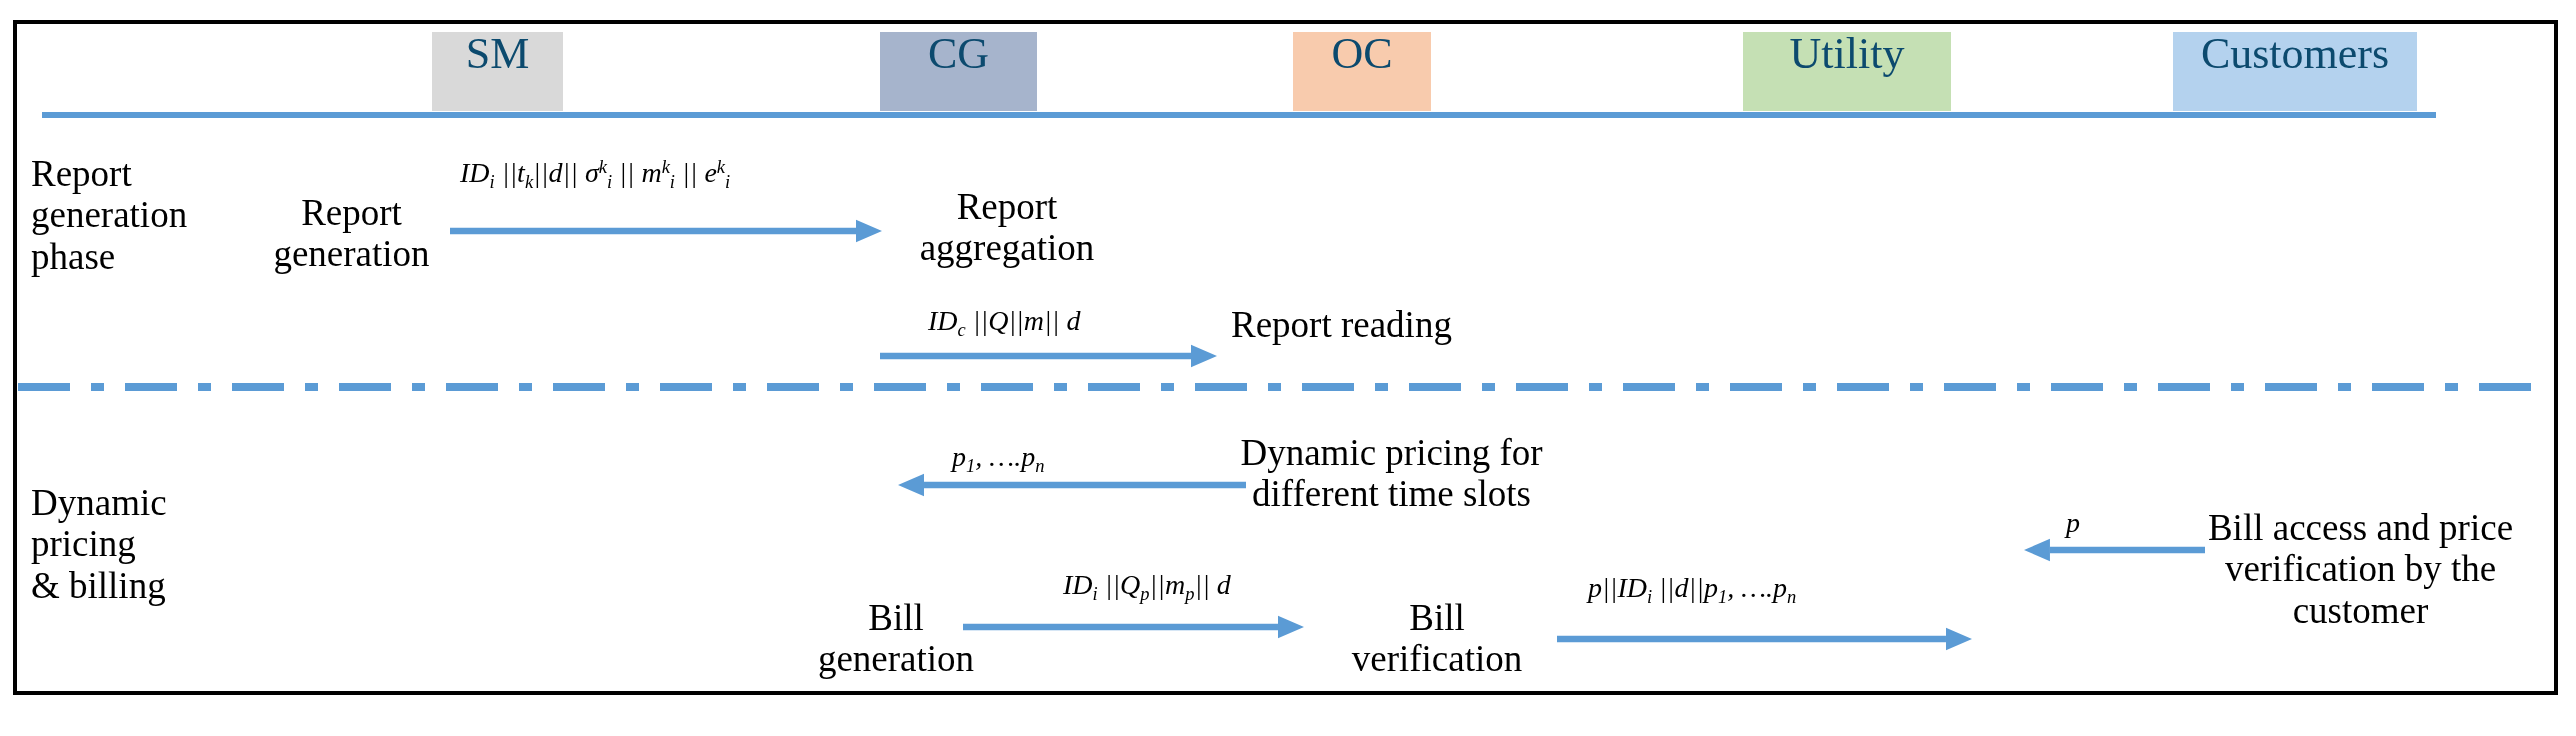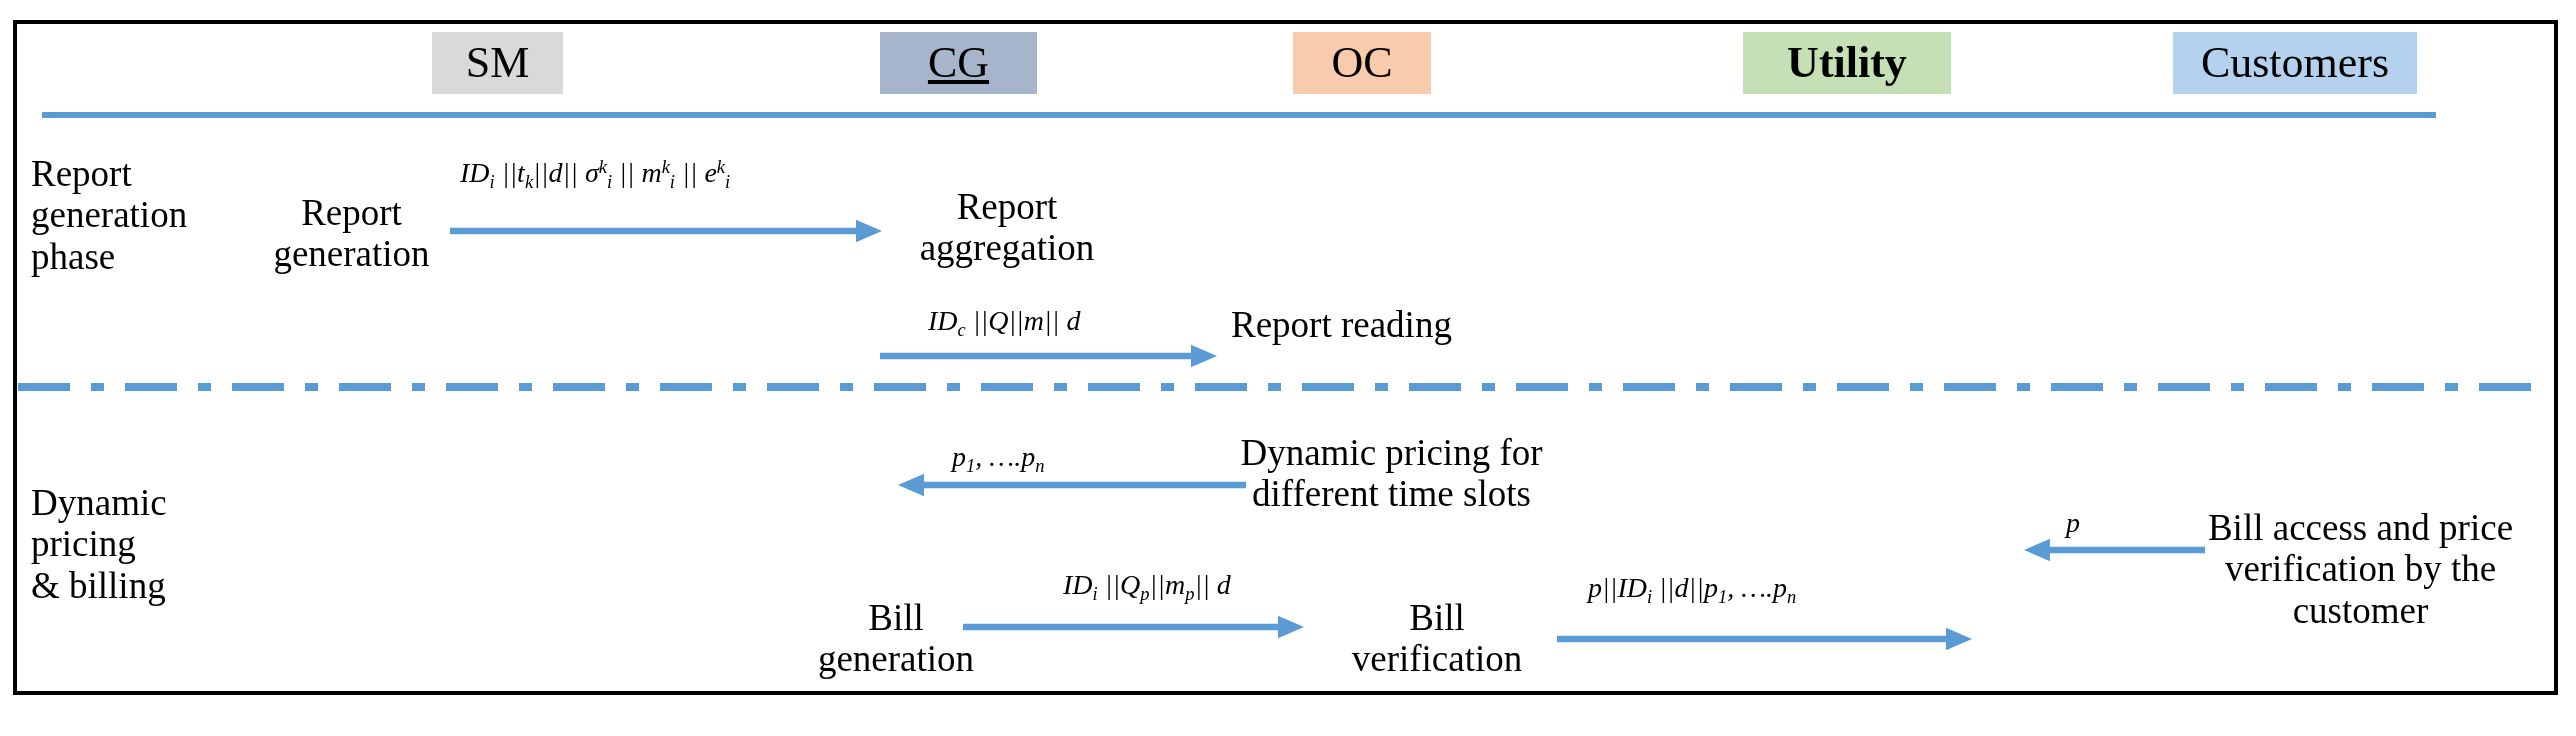--- a/index.html
+++ b/index.html
@@ -26,26 +26,26 @@
     width: 2545px;
     height: 675px;
     border: 4.9px solid #000000;
     box-sizing: border-box;
     background: #ffffff;
   }
   
   .actor-box {
     position: absolute;
     top: 32px;
-    height: 62px;
+    height: 79px;
     display: flex;
-    align-items: center;
+    align-items: flex-start;
     justify-content: center;
     font-size: 44px;
-    color: #000000;
+    color: #0c4a6e;
     line-height: 1;
     white-space: nowrap;
   }
   
   #header-line {
     position: absolute;
     left: 42px;
     top: 112px;
     width: 2394px;
     height: 6.3px;
@@ -106,29 +106,29 @@
 <body>
 
 <div id="canvas">
 
   <div id="frame"></div>
 
   <div class="actor-box" style="left:432px; width:131px; background:#d9d9d9;">
     <span>SM</span>
   </div>
 
-  <div class="actor-box" style="left:880px; width:157px; background:#a6b4cc;text-decoration:underline;">
+  <div class="actor-box" style="left:880px; width:157px; background:#a6b4cc;">
     <span>CG</span>
   </div>
 
   <div class="actor-box" style="left:1293px; width:138px; background:#f8cbad;">
     <span>OC</span>
   </div>
 
-  <div class="actor-box" style="left:1743px; width:208px; background:#c5e0b4;font-weight:bold;">
+  <div class="actor-box" style="left:1743px; width:208px; background:#c5e0b4;">
     <span>Utility</span>
   </div>
 
   <div class="actor-box" style="left:2173px; width:244px; background:#b4d2ee;">
     <span>Customers</span>
   </div>
 
   <div id="header-line"></div>
 
   <div class="label" style="left:31px; top:153px; width:211px;">Report

